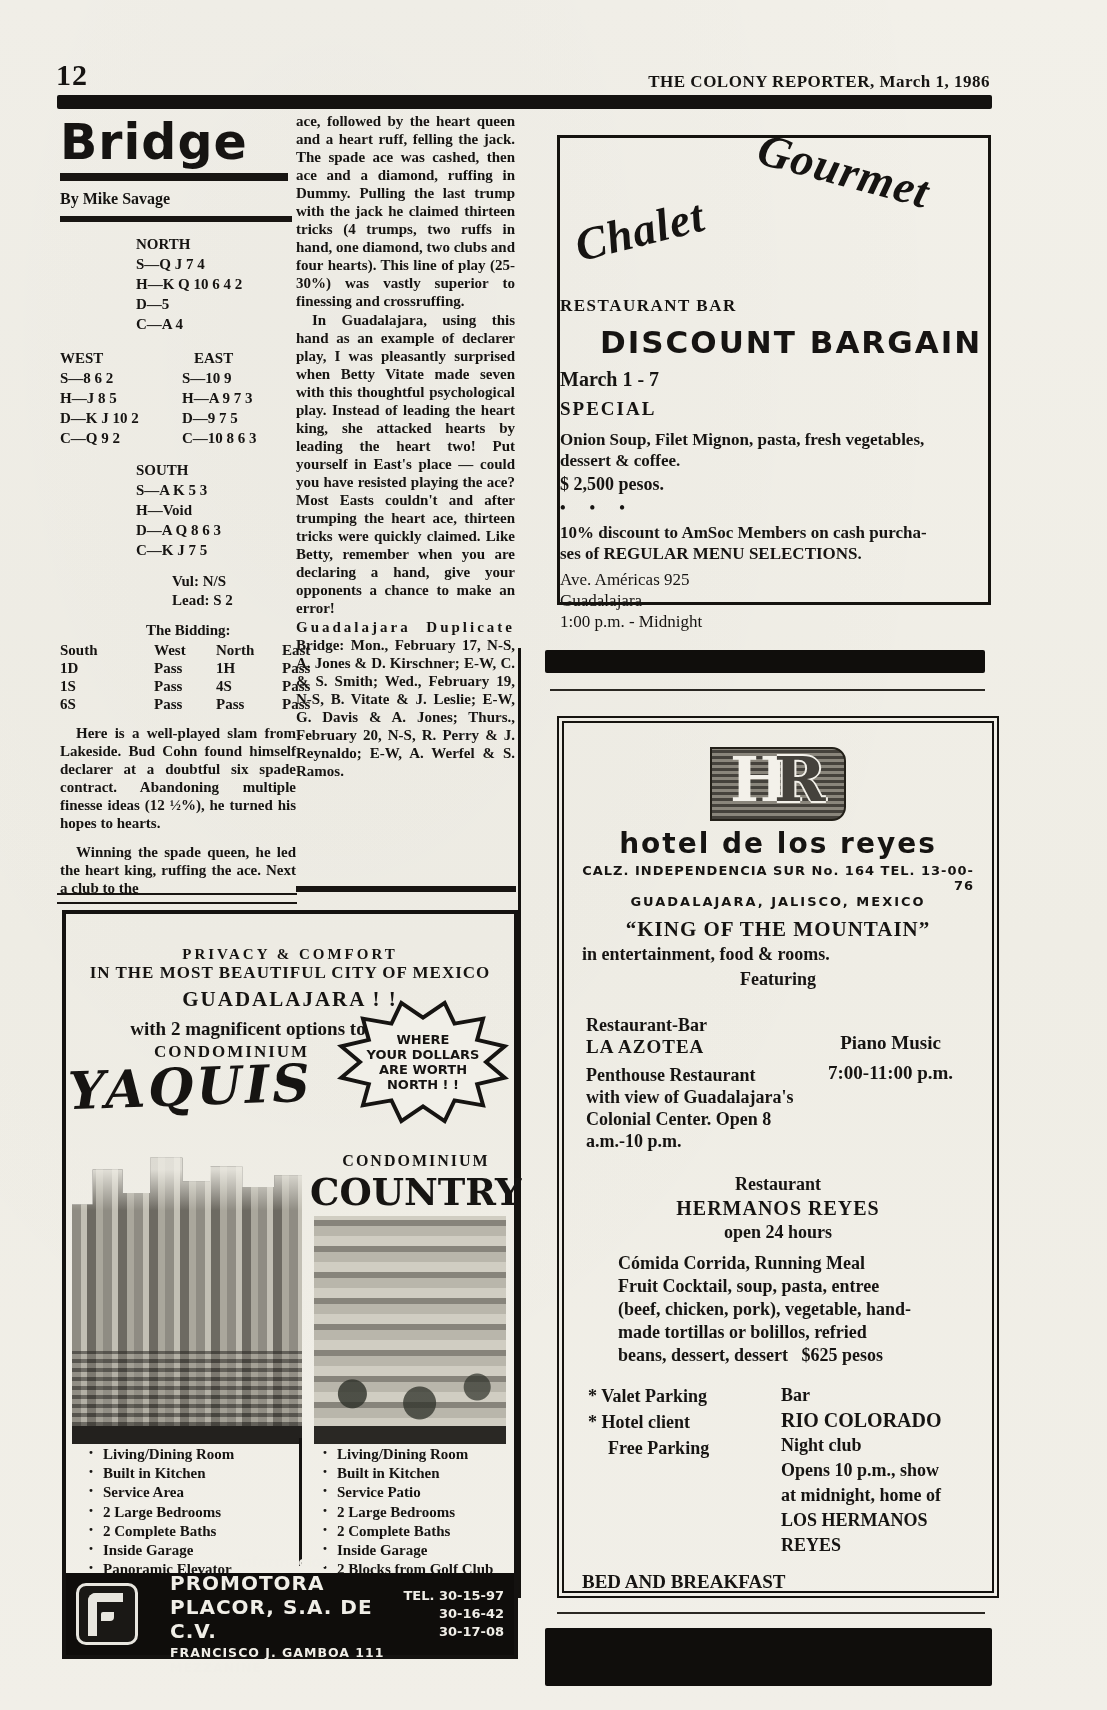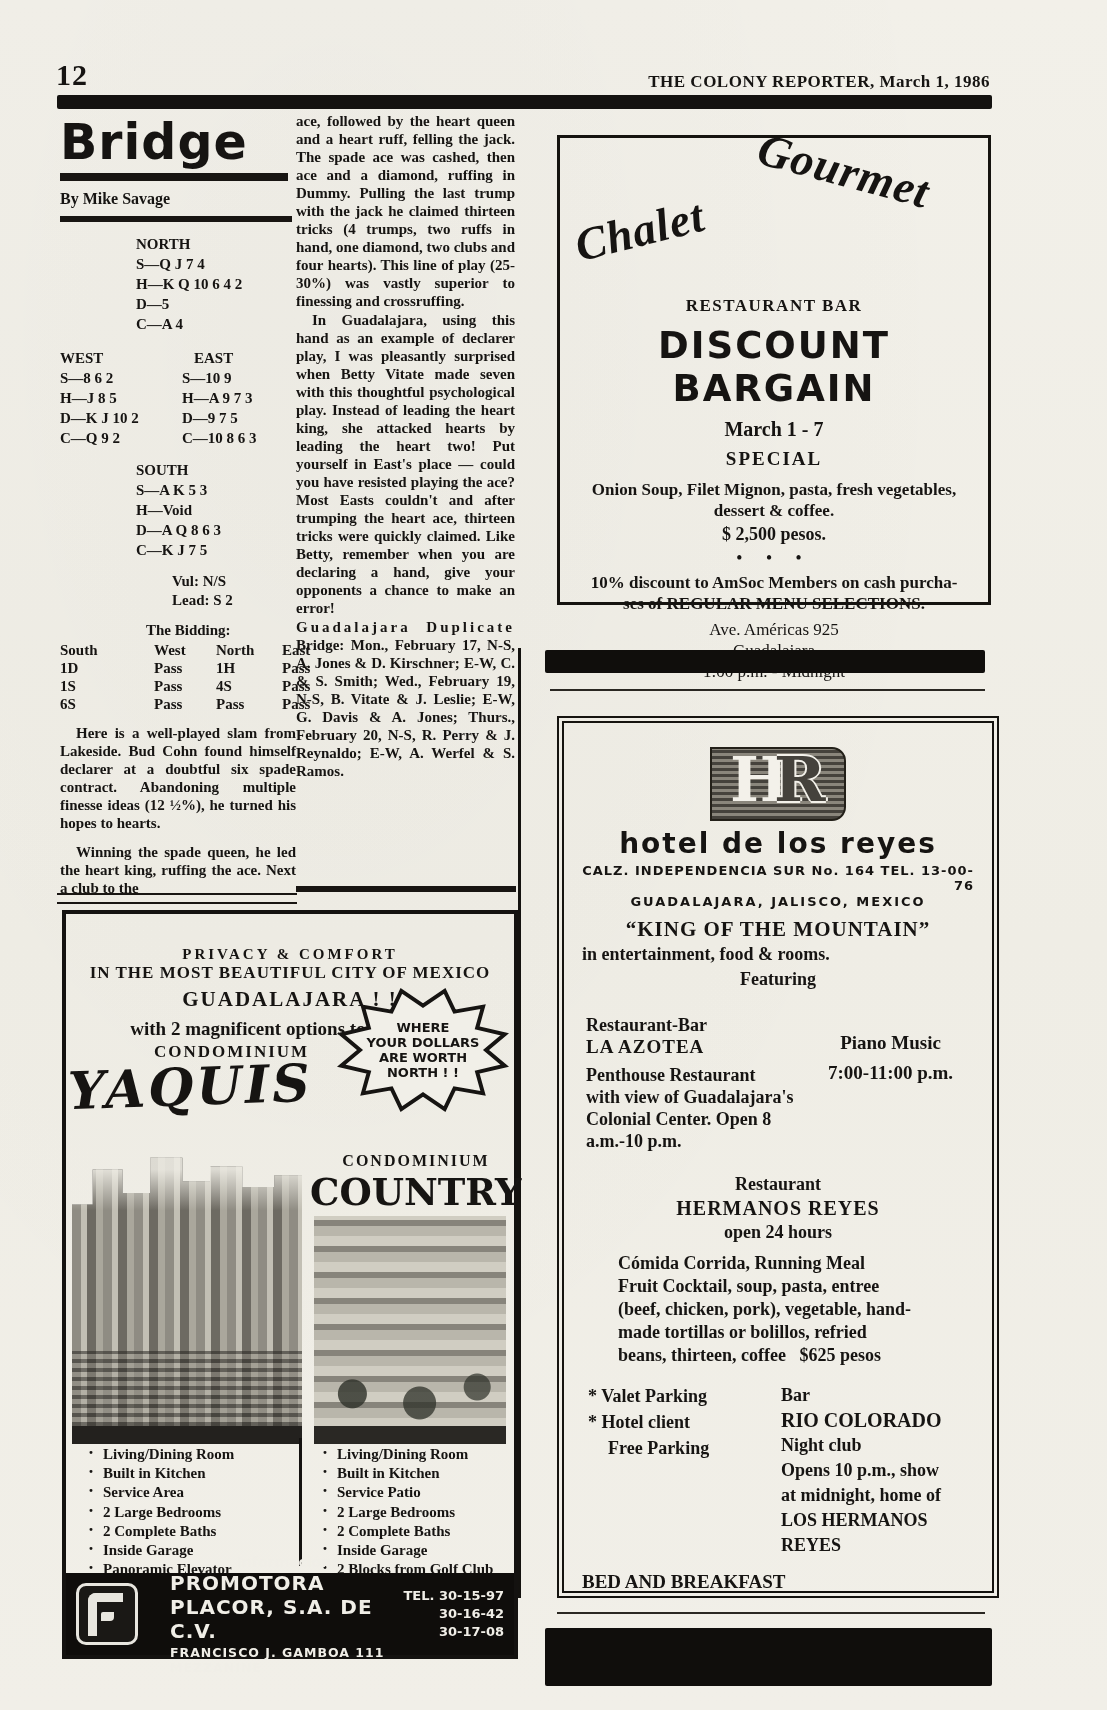--- a/index.html
+++ b/index.html
@@ -54,23 +54,23 @@
   .mid-thin{left:550px;top:689px;width:435px;height:2px;background:#2a2722;}
   .hotel-box{left:557px;top:716px;width:428px;height:868px;border:7px double #15130f;overflow:hidden;}
   .bot-thin{left:557px;top:1612px;width:428px;height:2px;background:#2a2722;}
   .bot-bar{left:545px;top:1628px;width:447px;height:58px;background:#100e0c;border-radius:2px;}
 
   
   .brand-arch{position:relative;height:152px;}
   .brand-w{position:absolute;font-family:"Liberation Serif",serif;font-style:italic;font-weight:bold;font-size:46px;letter-spacing:1px;}
   .brand-w1{left:14px;top:66px;transform:rotate(-14deg);}
   .brand-w2{left:196px;top:6px;transform:rotate(15deg);}
-  .ch-center{text-align:center;}
+  .ch-center{}
   .ch-sub{font-size:17px;font-weight:bold;letter-spacing:1.5px;margin-top:6px;}
-  .ch-head{font-family:"DejaVu Sans",sans-serif;font-size:37px;font-weight:bold;letter-spacing:2px;margin-top:8px;}
+  .ch-head{font-family:"DejaVu Sans",sans-serif;font-size:31px;font-weight:bold;letter-spacing:2px;margin-top:8px;margin-left:40px;}
   .ch-dates{font-size:20px;font-weight:bold;margin-top:8px;}
   .ch-special{font-size:19px;font-weight:bold;letter-spacing:2px;margin-top:7px;}
   .ch-menu{font-size:17px;font-weight:bold;margin-top:9px;line-height:21px;}
   .ch-price{font-size:18px;font-weight:bold;margin-top:3px;}
   .ch-dots{font-size:16px;font-weight:bold;letter-spacing:10px;margin-top:4px;}
   .ch-disc{font-size:17px;font-weight:bold;margin-top:5px;line-height:21px;}
   .ch-addr{font-size:17px;font-weight:normal;line-height:21px;margin-top:5px;}
 
   
   .hotel-inner{padding:24px 18px 0 18px;}
@@ -102,21 +102,21 @@
   .ho-bnb{font-size:19px;font-weight:bold;line-height:27px;margin-top:10px;}
 
   
   .condo-box{left:62px;top:910px;width:448px;height:741px;border:4px solid #141210;}
   .condo-inner{position:relative;width:100%;height:100%;}
   .co-head{padding-top:32px;text-align:center;font-weight:bold;}
   .co-l1{font-size:15px;letter-spacing:3px;}
   .co-l2{font-size:17px;letter-spacing:1px;margin-top:0;}
   .co-l3{font-size:21px;letter-spacing:2px;margin-top:4px;}
   .co-l4{font-size:19px;margin-top:6px;}
-  .burst{position:absolute;right:2px;top:72px;width:178px;height:128px;}
+  .burst{position:absolute;right:2px;top:84px;width:178px;height:128px;}
   .burst svg{position:absolute;left:0;top:0;}
   .burst-text{position:absolute;left:0;top:0;width:100%;height:100%;display:flex;flex-direction:column;justify-content:center;align-items:center;
     font-family:"DejaVu Sans",sans-serif;font-size:13px;font-weight:bold;line-height:15px;}
   .co-cond-l{position:absolute;left:88px;top:128px;font-size:17px;font-weight:bold;letter-spacing:2px;}
   .co-yaquis{position:absolute;left:2px;top:142px;font-family:"DejaVu Serif",serif;font-style:italic;font-weight:bold;font-size:52px;letter-spacing:3px;transform:rotate(-2deg);z-index:3;}
   .photo-left{position:absolute;left:6px;top:238px;width:230px;height:292px;
     background:
       linear-gradient(0deg,#23211e 0 6%,transparent 6%),
       linear-gradient(180deg,rgba(240,238,230,0.85) 0 6%,transparent 20%),
       repeating-linear-gradient(90deg,#8f8c83 0 9px,#c2bfb4 9px 15px,#6d6a62 15px 24px,#aaa79c 24px 31px),
@@ -309,21 +309,21 @@
         <div>Restaurant</div>
         <div class="nm">HERMANOS REYES</div>
         <div>open 24 hours</div>
       </div>
 
       <div class="ho-comida">
         <div>Cómida Corrida, Running Meal</div>
         <div>Fruit Cocktail, soup, pasta, entree</div>
         <div>(beef, chicken, pork), vegetable, hand-</div>
         <div>made tortillas or bolillos, refried</div>
-        <div><span>beans, thirteen, coffee</span>&nbsp;&nbsp;&nbsp;<b>$625 pesos</b></div>
+        <div><span>beans, dessert, dessert</span>&nbsp;&nbsp;&nbsp;<b>$625 pesos</b></div>
       </div>
 
       <div class="ho-row2">
         <div class="ho-park">
           <div>*  Valet Parking</div>
           <div>*  Hotel client</div>
           <div class="fp">Free Parking</div>
         </div>
         <div class="ho-bar">
           <div>Bar</div>

